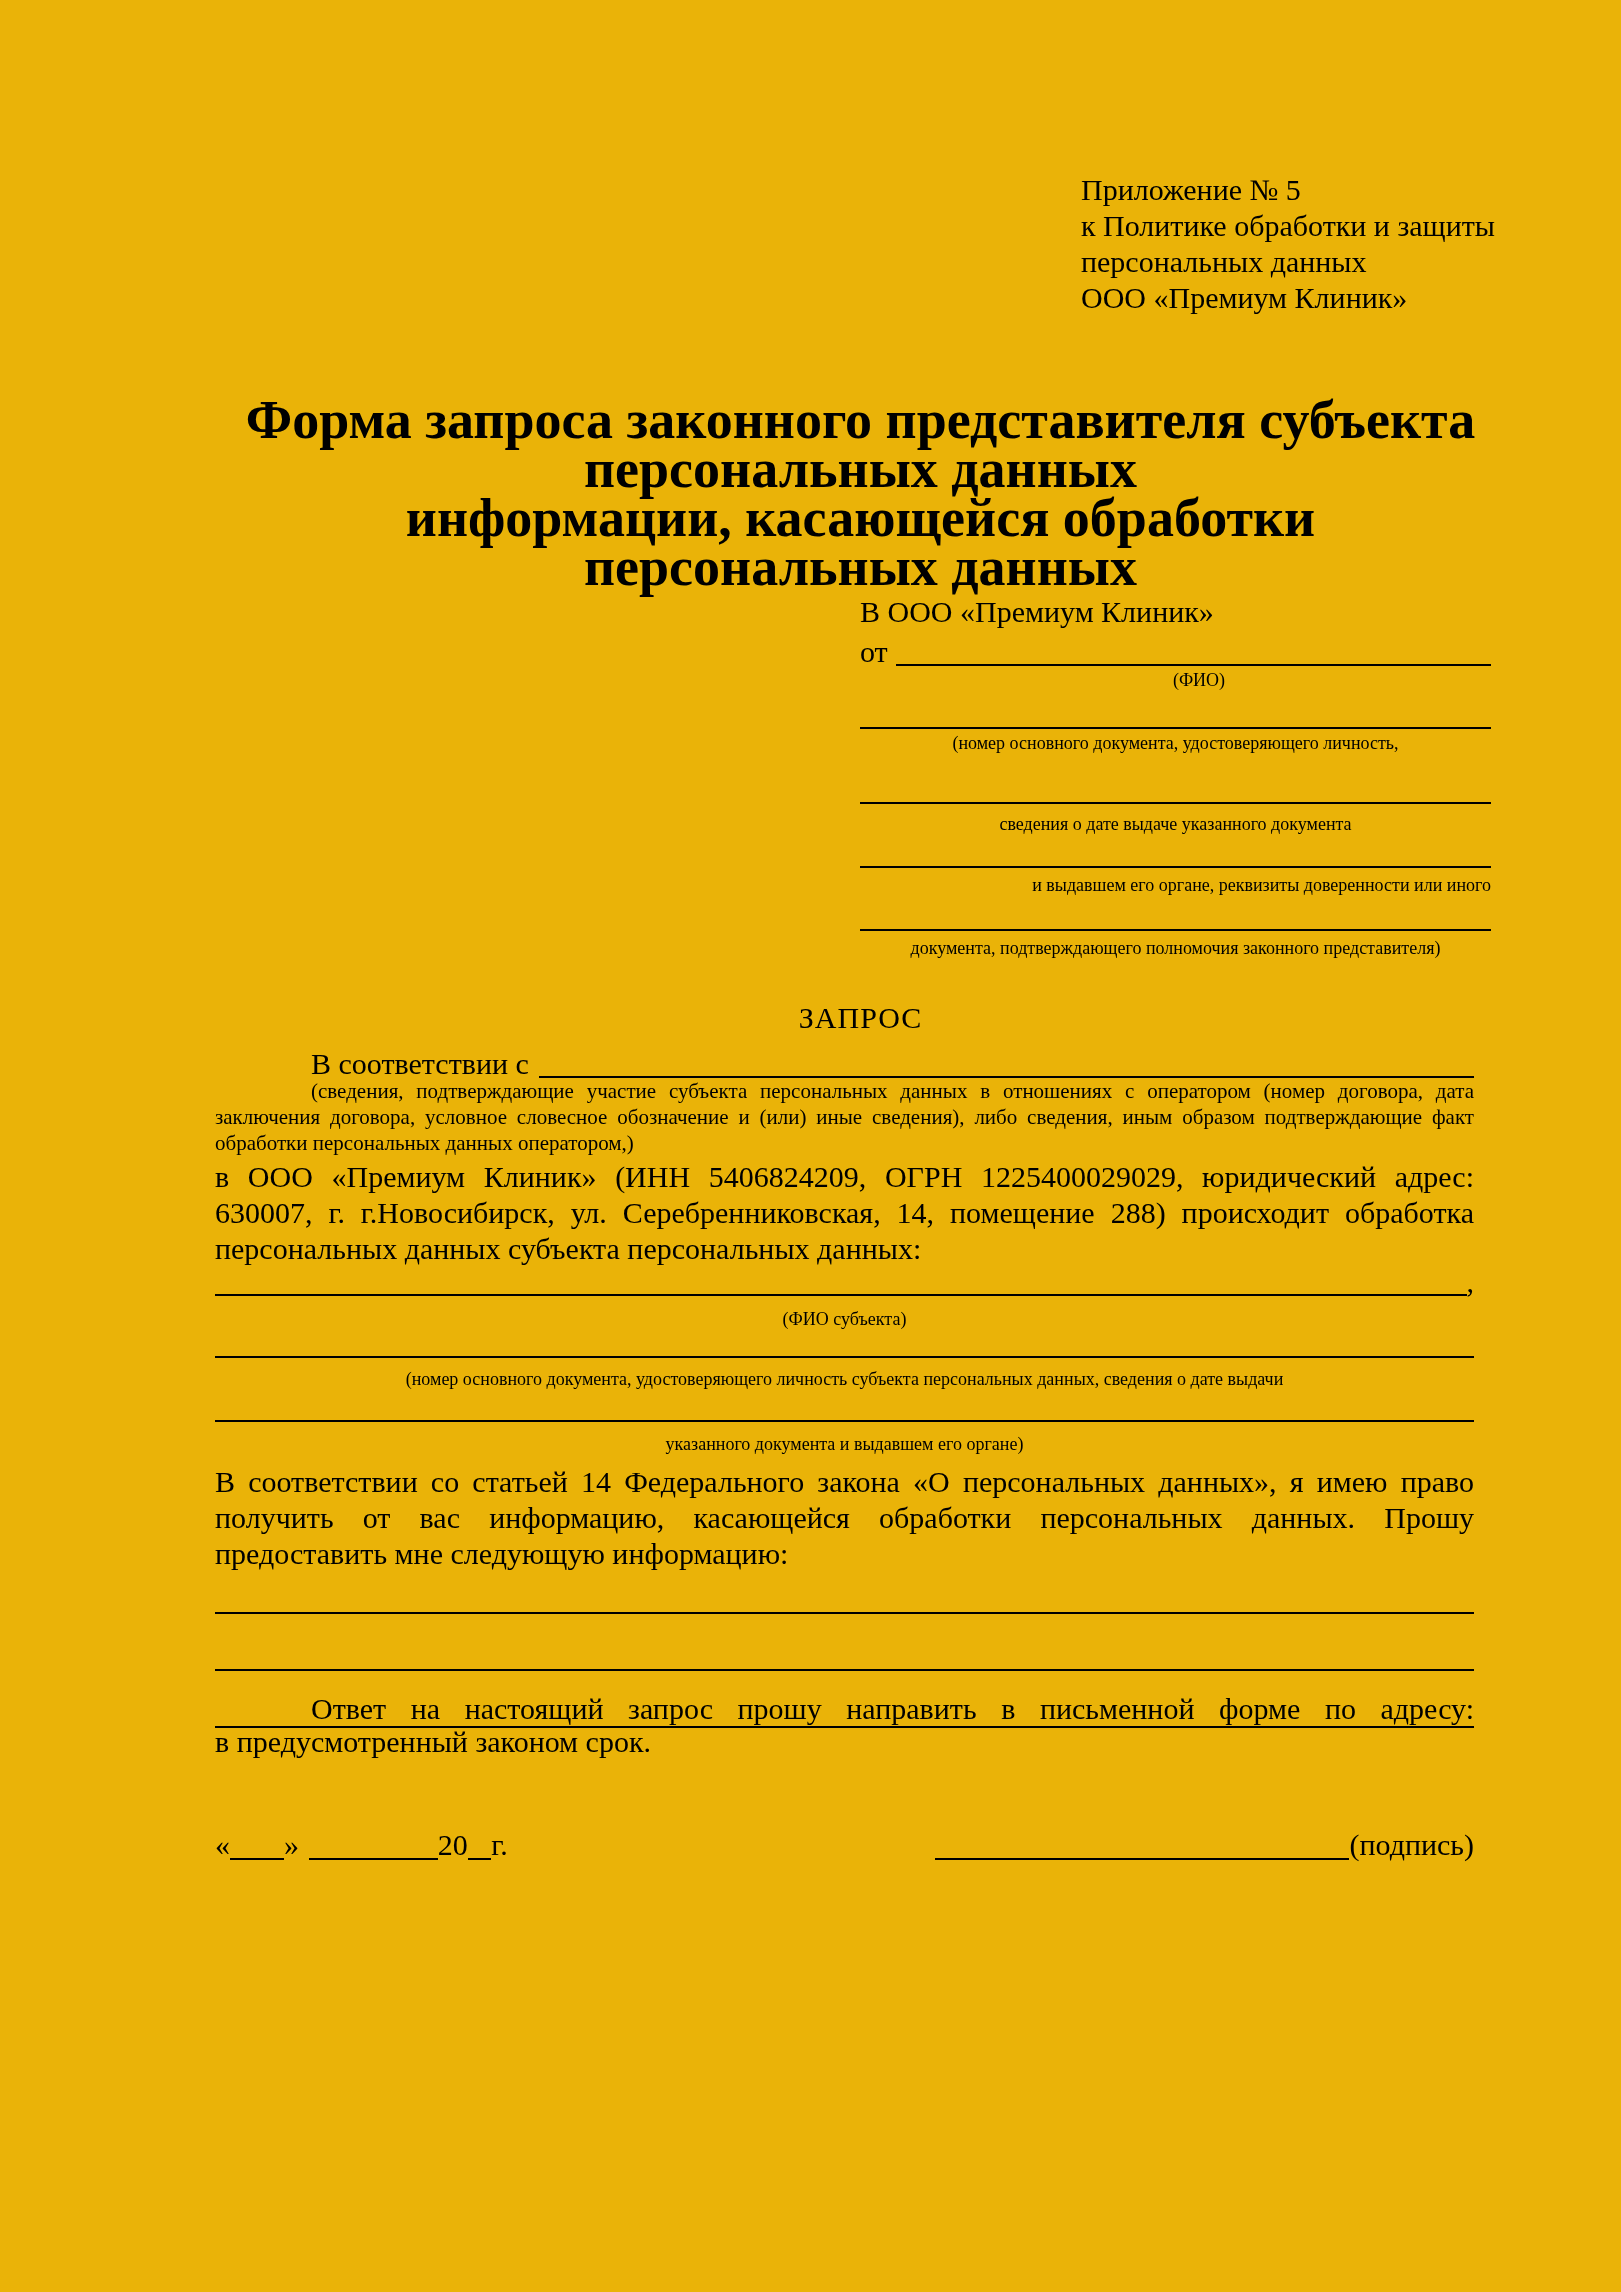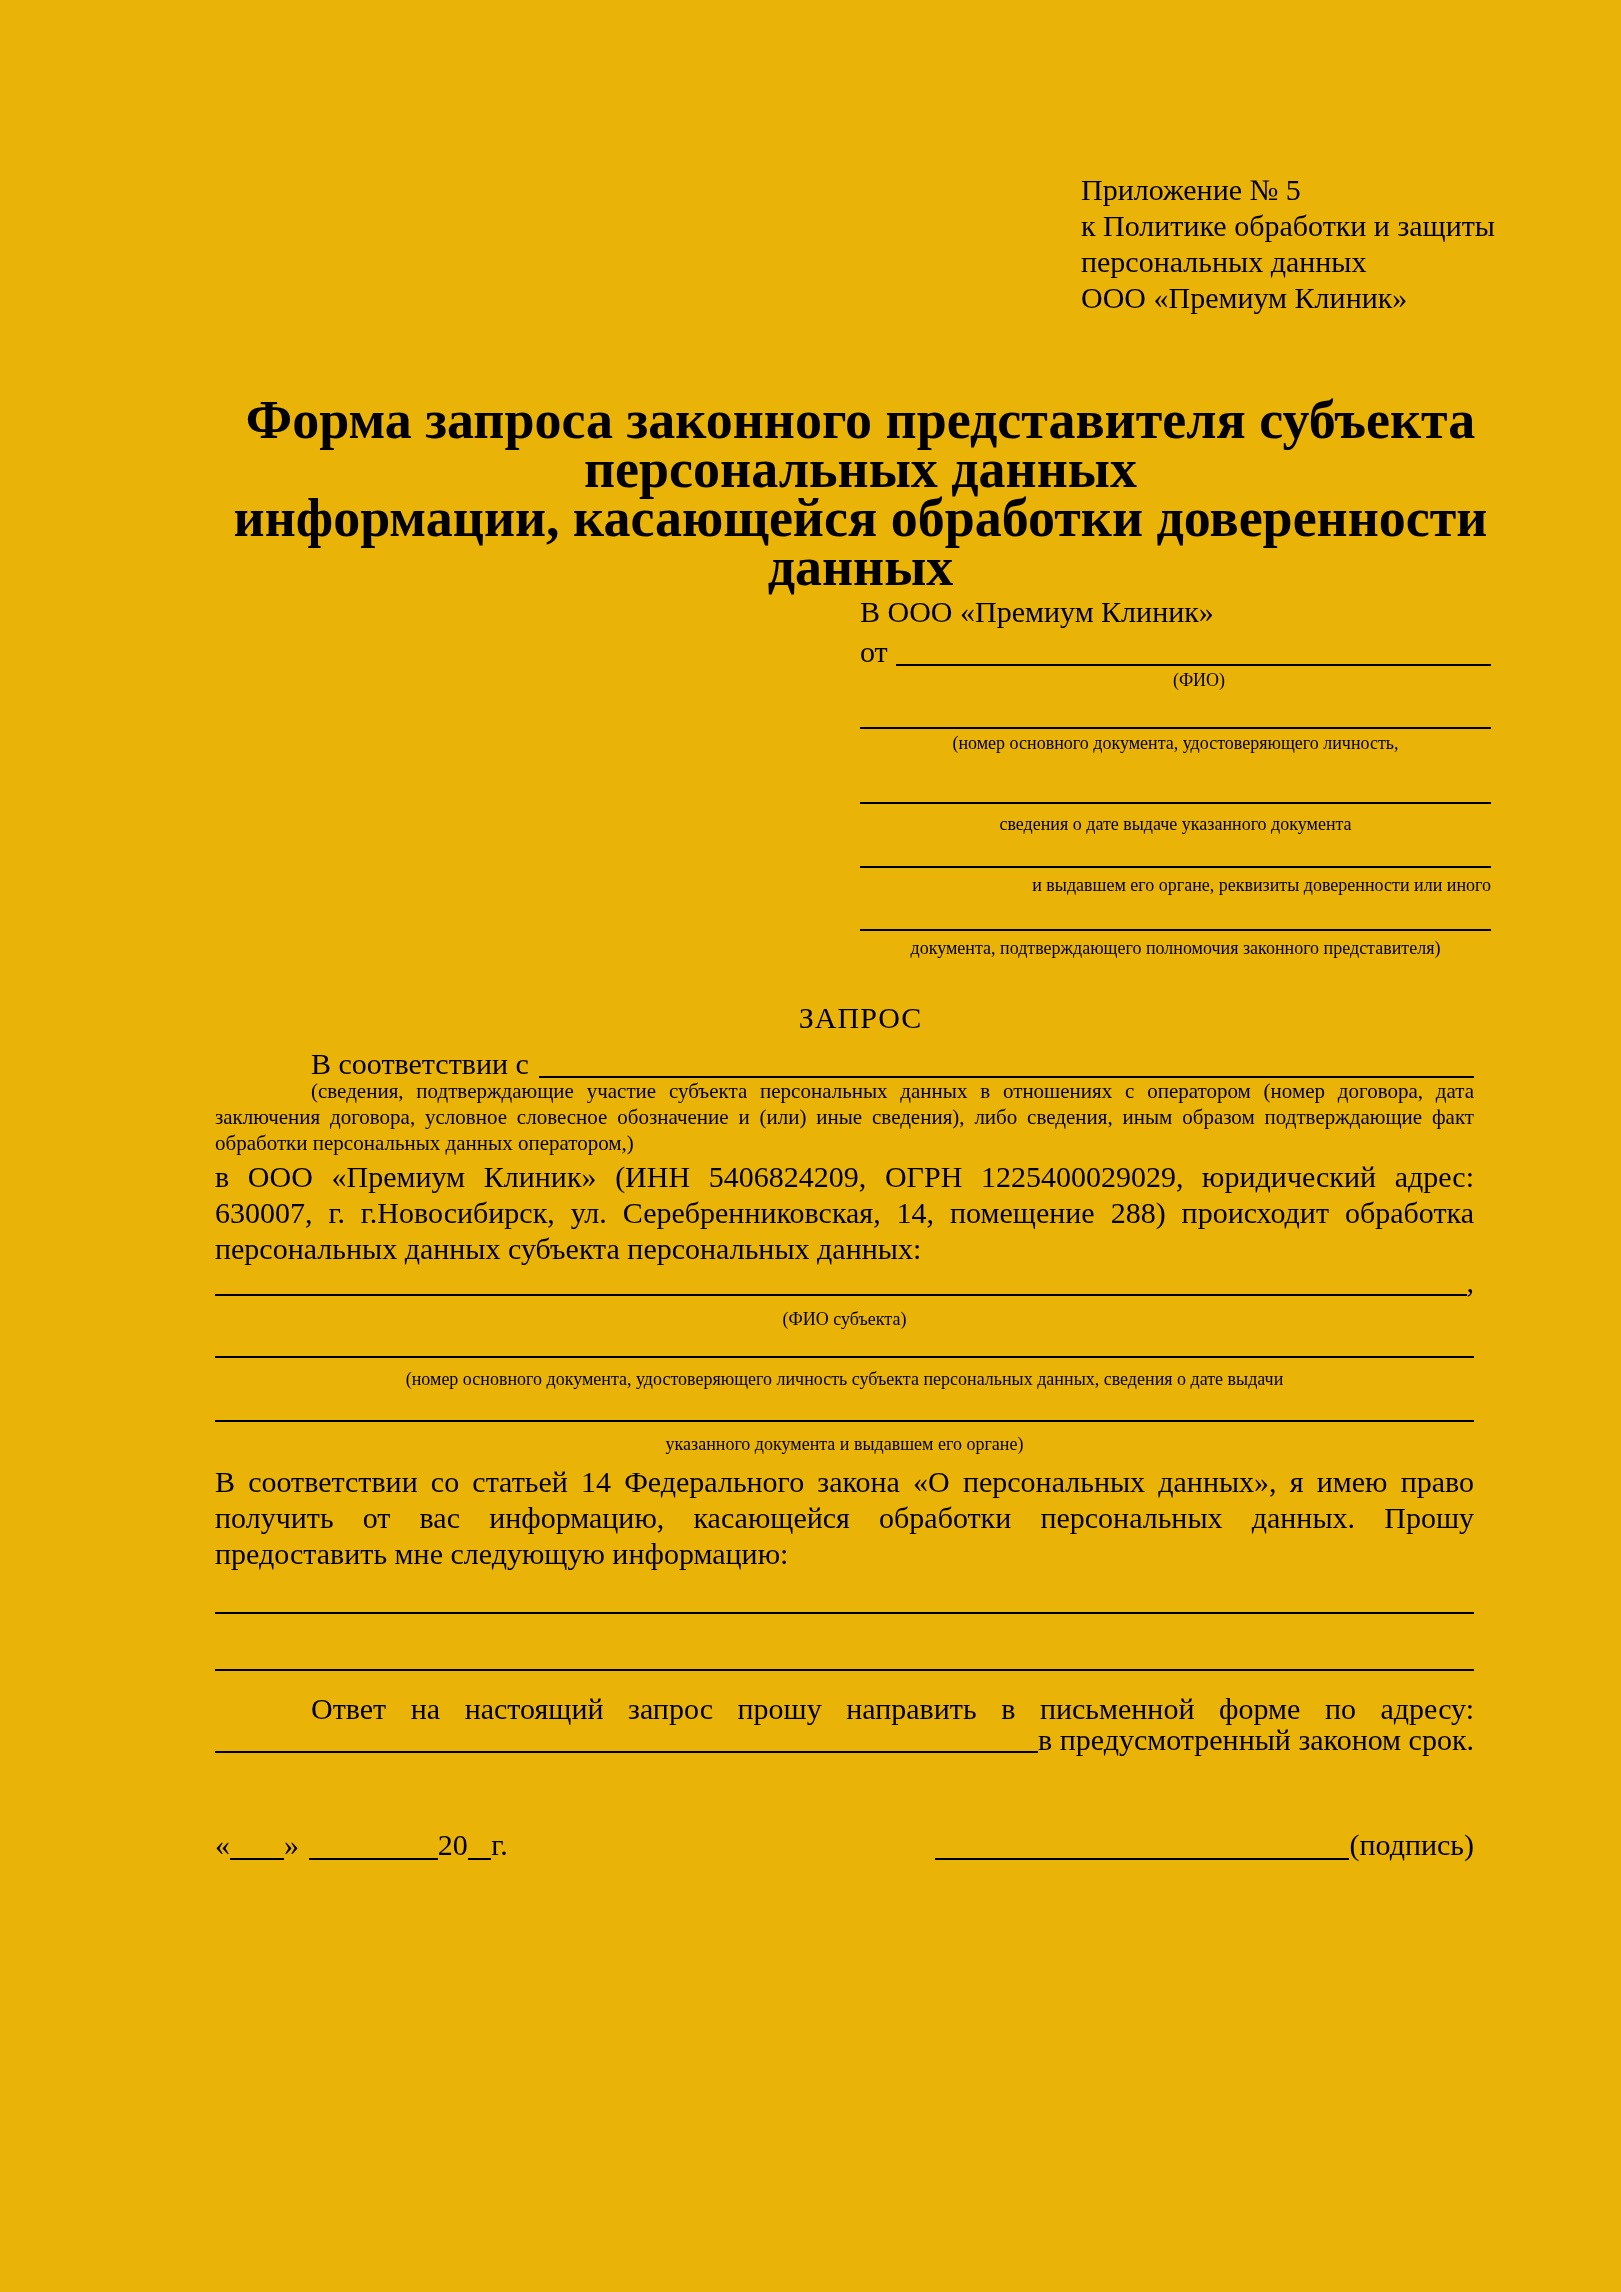--- a/index.html
+++ b/index.html
@@ -103,21 +103,21 @@
   .rights-p { margin-top: 6.9px; }
   .blank-big1 { margin-top: 40px; }
   .blank-big2 { margin-top: 55px; }
   .reply-p {
     margin-top: 19.6px;
     line-height: 35px;
     text-indent: 96px;
     text-align: justify;
     text-align-last: justify;
   }
-  .reply-row { height: 27.4px; line-height: 27.4px; }
+  .reply-row { height: 27.4px; line-height: 27.4px; flex-direction: column; }
 
   
   .footer-row {
     margin-top: 76px;
     height: 31px;
     line-height: 31px;
     display: flex;
     justify-content: space-between;
     align-items: stretch;
   }
@@ -135,21 +135,21 @@
 
   <div class="appendix">
     <div>Приложение № 5</div>
     <div>к Политике обработки и защиты</div>
     <div>персональных данных</div>
     <div>ООО «Премиум Клиник»</div>
   </div>
 
   <div class="title">
     <div>Форма запроса законного представителя субъекта персональных данных</div>
-    <div>информации, касающейся обработки доверенности данных</div>
+    <div>информации, касающейся обработки персональных данных</div>
   </div>
 
   <div class="addressee">
     <div>В ООО «Премиум Клиник»</div>
     <div class="row from-row">
       <span>от</span>
       <span class="fill"></span>
     </div>
     <div class="cap cap-fio">(ФИО)</div>
 

